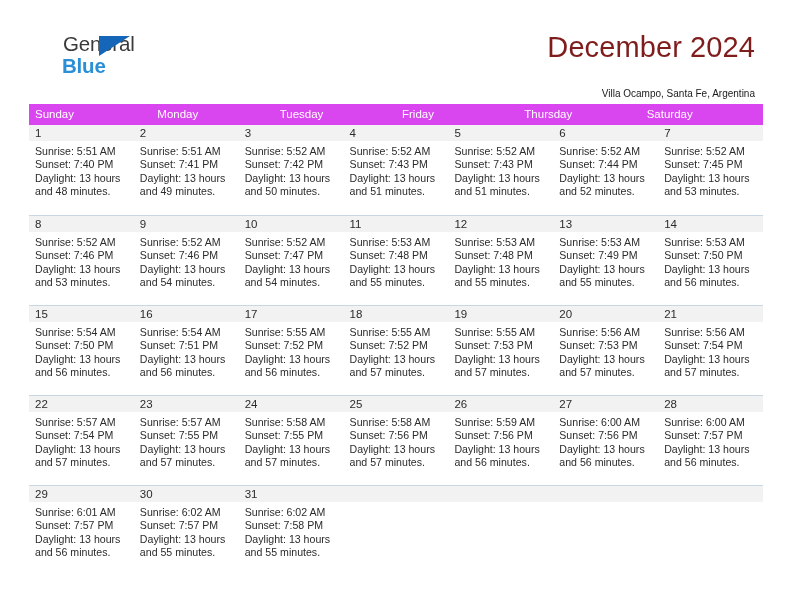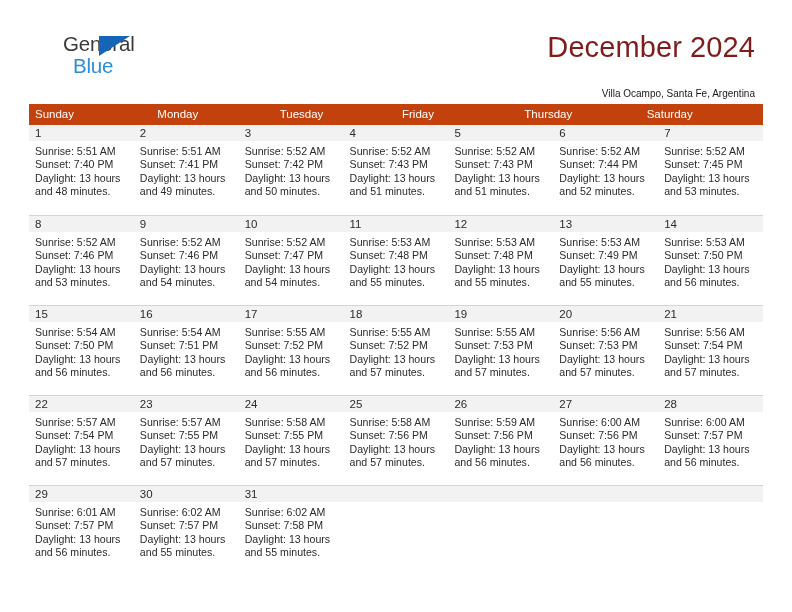--- a/index.html
+++ b/index.html
@@ -47,22 +47,23 @@
     width: 0; height: 0;
     border-left: 31px solid #1565b8;
     border-bottom: 20px solid transparent;
   }
   .logo-blue {
     display: block;
     font-size: 20.5px;
     color: #2a8fd6;
     letter-spacing: -0.2px;
     line-height: 22px;
-    margin-left: 38px;
+    margin-left: 27px;
     margin-top: 0px;
+    font-weight: bold;
   }
 
   .title-block {
     position: absolute;
     right: 37px;
     top: 30px;
     text-align: right;
   }
   .cal-title {
     font-size: 29px;
@@ -81,21 +82,21 @@
   
   .calendar {
     position: absolute;
     left: 29px;
     top: 104px;
     width: 734px;
   }
 
   .weekday-row {
     display: flex;
-    background: #c2410c;
+    background: #d946ef;
     height: 21px;
   }
   .weekday {
     flex: 1 1 0;
     color: #ffffff;
     font-size: 11.5px;
     line-height: 21px;
     padding-left: 6px;
     white-space: nowrap;
   }

